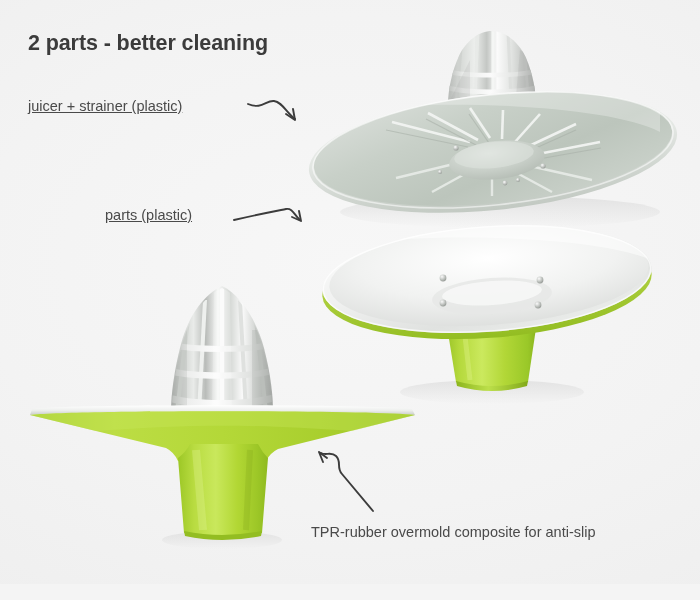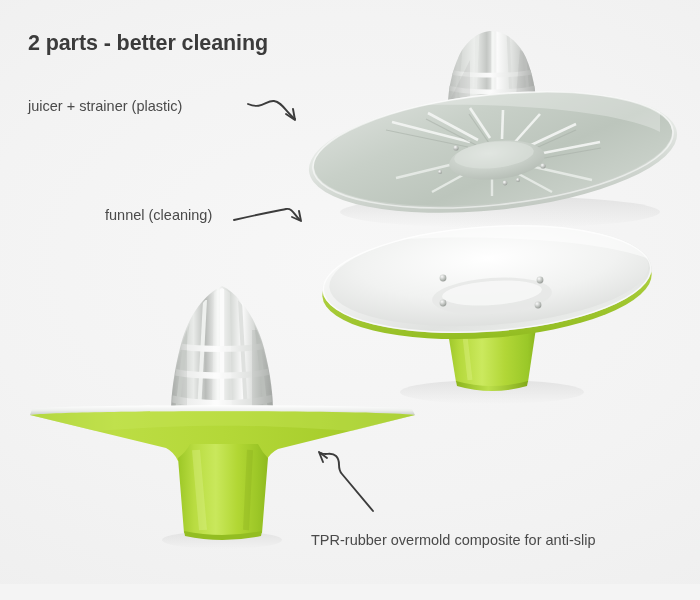--- a/index.html
+++ b/index.html
@@ -30,31 +30,31 @@
     font-weight: bold;
     color: #3b3b3b;
     letter-spacing: -0.1px;
     white-space: nowrap;
   }
   .callout {
     position: absolute;
     font-size: 14.5px;
     color: #4a4a4a;
     white-space: nowrap;
+    text-decoration: underline;
   }
   #label-juicer { left: 28px; top: 98px; }
   #label-funnel { left: 105px; top: 207px; }
   #caption-tpr {
     position: absolute;
     left: 311px;
     top: 522px;
     font-size: 14.5px;
     color: #4a4a4a;
     line-height: 21px;
-    margin-top: 8px;
   }
   #caption-tpr div { white-space: nowrap; }
   svg.art {
     position: absolute;
     left: 0; top: 0;
     width: 700px;
     height: 600px;
     overflow: visible;
   }
 </style>
@@ -362,19 +362,19 @@
         <path d="M373 511 C357 492 348 481 342 474 C336 467 342 462 336 456 C331 451 326 456 321 453" stroke-width="1.9" stroke-linecap="round"></path>
         <path d="M319 452 L327 458 M319 452 L323 462" stroke-width="1.9" stroke-linecap="round"></path>
       </g>
     </g>
   </svg>
 
   <div class="title">2 parts - better cleaning</div>
 
   <div class="callout" id="label-juicer">juicer + strainer (plastic)</div>
 
-  <div class="callout" id="label-funnel">funnel (cleaning)</div>
+  <div class="callout" id="label-funnel">parts (plastic)</div>
 
   <div id="caption-tpr">
     <div>TPR-rubber overmold composite for anti-slip</div>
   </div>
 
 </div>
 
 </body></html>

